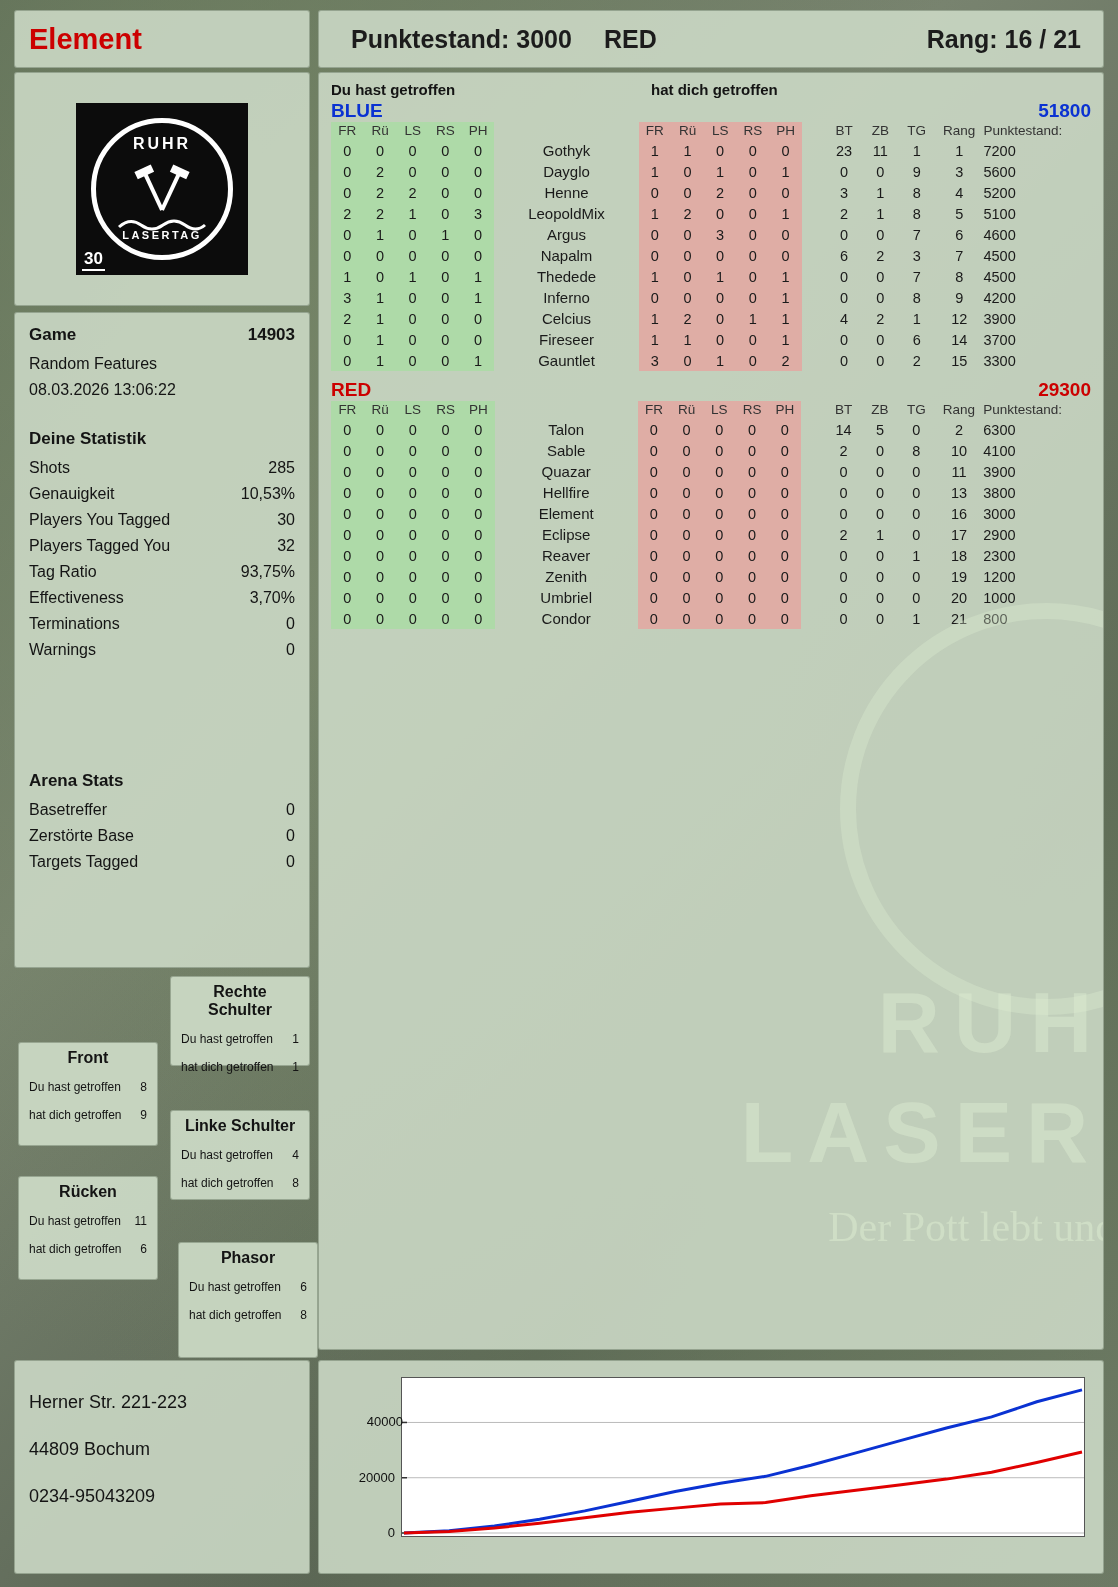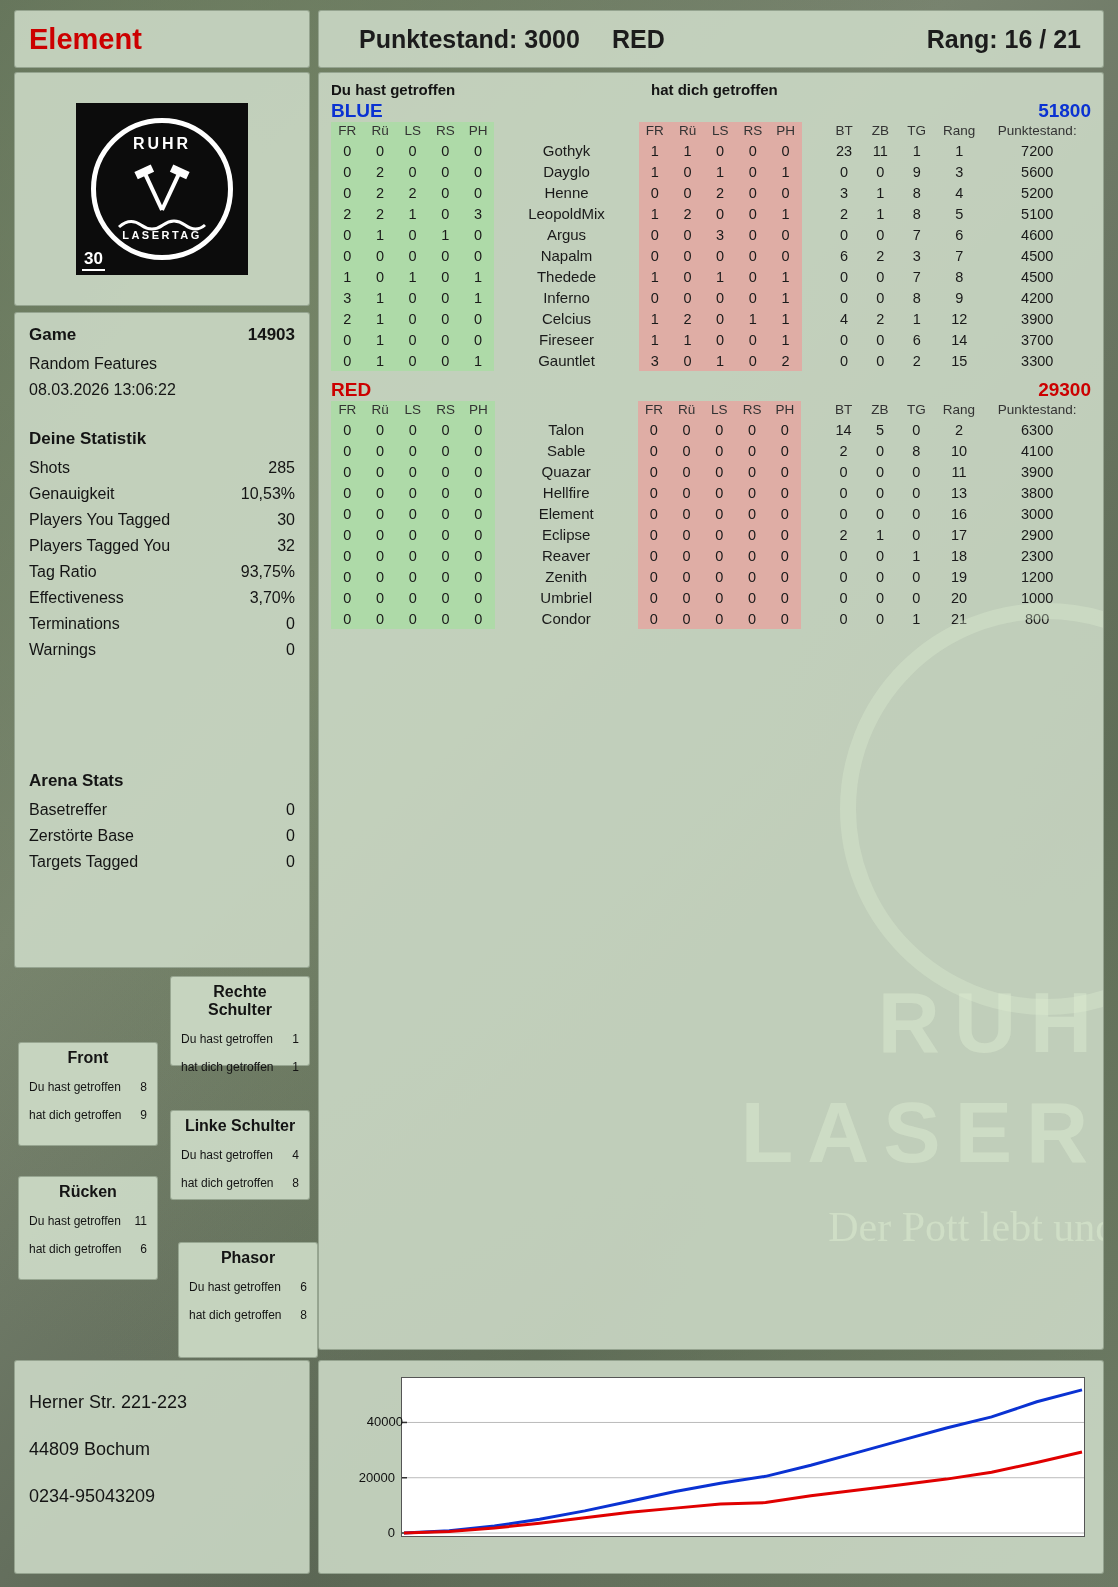--- a/index.html
+++ b/index.html
@@ -37,21 +37,21 @@
   }
   #player-name {
     color: #cc0000;
     font-size: 29px;
     font-weight: bold;
   }
   #header-right {
     left: 318px; top: 10px; width: 786px; height: 58px;
     display: flex; align-items: center;
   }
-  #score-label { font-size: 25px; font-weight: bold; color: #1c1c1c; margin-left: 40px; }
+  #score-label { font-size: 25px; font-weight: bold; color: #1c1c1c; margin-left: 32px; }
   #team-label { font-size: 25px; font-weight: bold; color: #1c1c1c; margin-left: 32px; }
   #rank-label { font-size: 25px; font-weight: bold; color: #1c1c1c; margin-left: auto; margin-right: 22px; }
 
   
   #logo-panel {
     left: 14px; top: 72px; width: 296px; height: 234px;
     display: flex; align-items: center; justify-content: center;
   }
   .logo-box {
     width: 172px; height: 172px;
@@ -164,21 +164,21 @@
   }
   table.scores td { padding: 2px 0; }
   .c-you { background: #aedaa8; text-align: center; width: 34px; }
   .c-them { background: #dfada5; text-align: center; width: 34px; }
   .h-you { background: #aedaa8; text-align: center; }
   .h-them { background: #dfada5; text-align: center; }
   .c-name { text-align: center; width: 150px; font-size: 15px; }
   .c-gap { width: 26px; }
   .c-num { text-align: center; width: 38px; }
   .c-rank { text-align: center; width: 50px; }
-  .c-score { text-align: center; width: 110px; padding-right: 6px; }
+  .c-score { text-align: left; width: 110px; padding-right: 6px; }
   .hdr-you-them {
     display: flex; font-size: 15px; font-weight: bold; color: #141414; margin-bottom: 2px;
   }
   .hdr-you { width: 320px; }
   .hdr-them { }
 
   
   .watermark {
     position: absolute;
     left: 318px; top: 430px; width: 786px; height: 900px;

